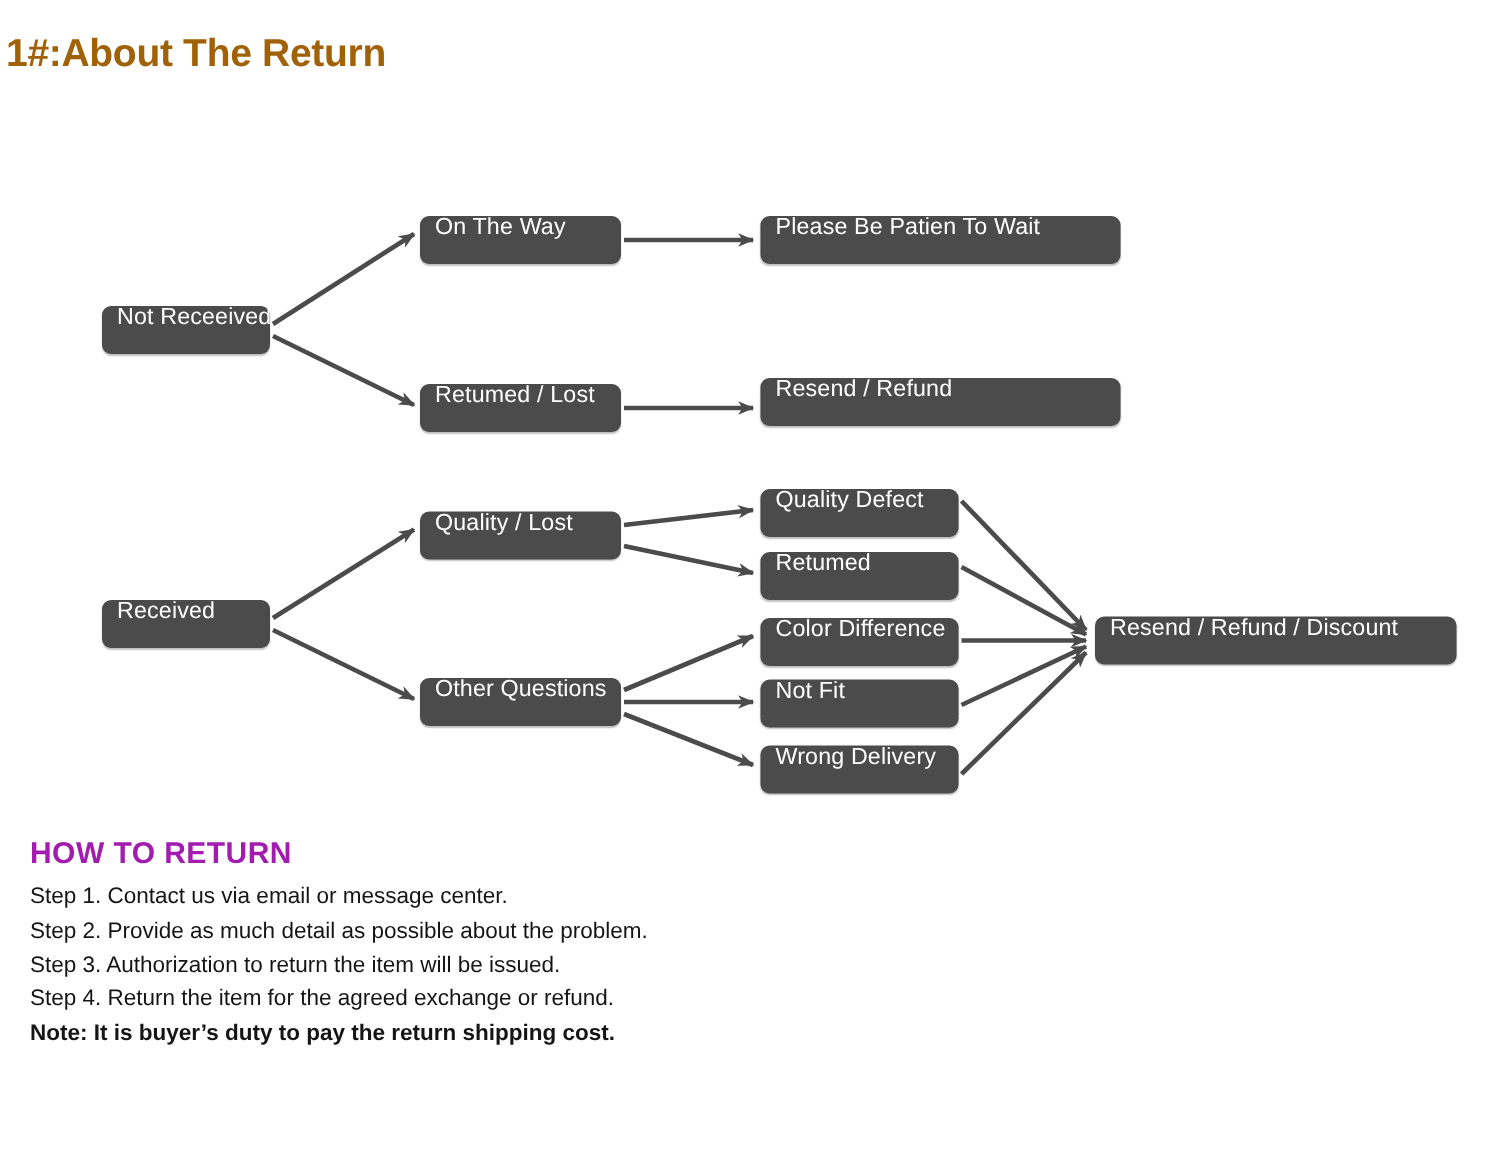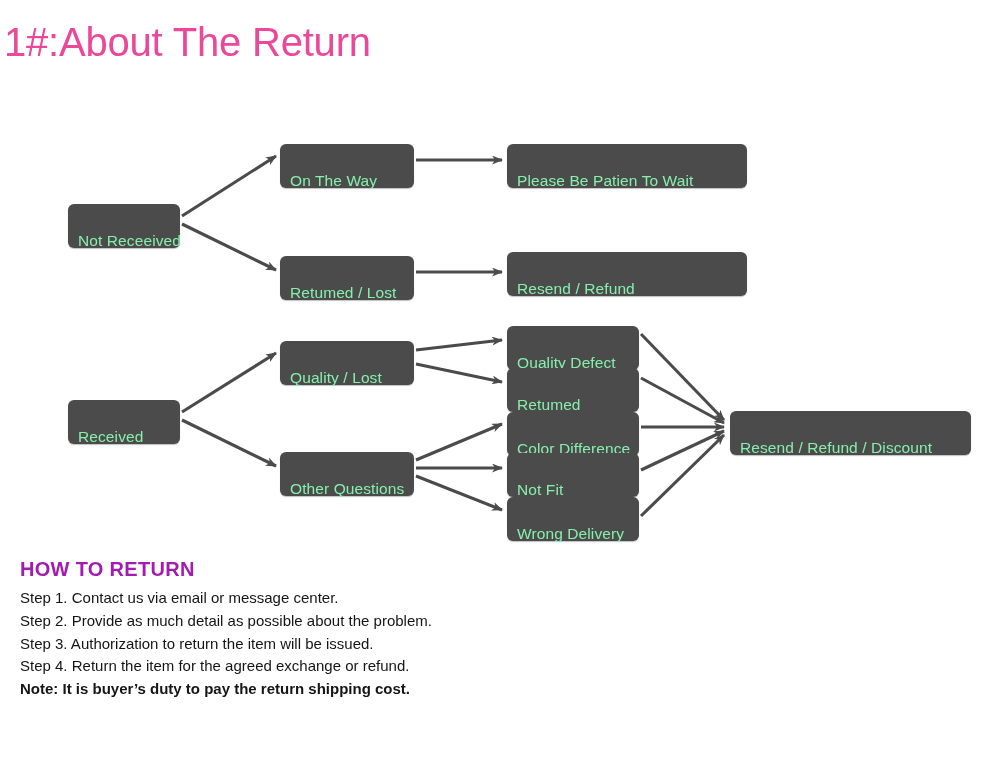--- a/index.html
+++ b/index.html
@@ -13,24 +13,24 @@
     position: relative;
     font-family: "Liberation Sans", sans-serif;
     color: #111111;
     overflow: hidden;
   }
 
   #page-title {
     position: absolute;
     left: 4px;
     top: 20px;
-    font-size: 40px;
-    font-weight: 400;
+    font-size: 26px;
+    font-weight: 700;
     letter-spacing: -0.2px;
-    color: #ec4899;
+    color: #a16207;
     white-space: nowrap;
   }
 
   #flowchart {
     position: absolute;
     left: 0;
     top: 120px;
     width: 1000px;
     height: 420px;
   }
@@ -38,30 +38,30 @@
     position: absolute;
     left: 0;
     top: 0;
     width: 1000px;
     height: 420px;
   }
 
   .node {
     position: absolute;
     background: #4b4b4b;
-    color: #86efac;
+    color: #ffffff;
     border-radius: 6px;
     box-sizing: border-box;
     display: flex;
-    align-items: flex-end;
+    align-items: flex-start;
     padding: 0 10px;
     font-size: 15.5px;
     font-weight: 400;
     letter-spacing: 0.1px;
-    height: 44px;
+    height: 32px;
     box-shadow: 0 1px 1px rgba(0,0,0,0.25);
     white-space: nowrap;
   }
   .node-label { line-height: 1; }
 
   #howto {
     position: absolute;
     left: 20px;
     top: 558px;
     width: 960px;

